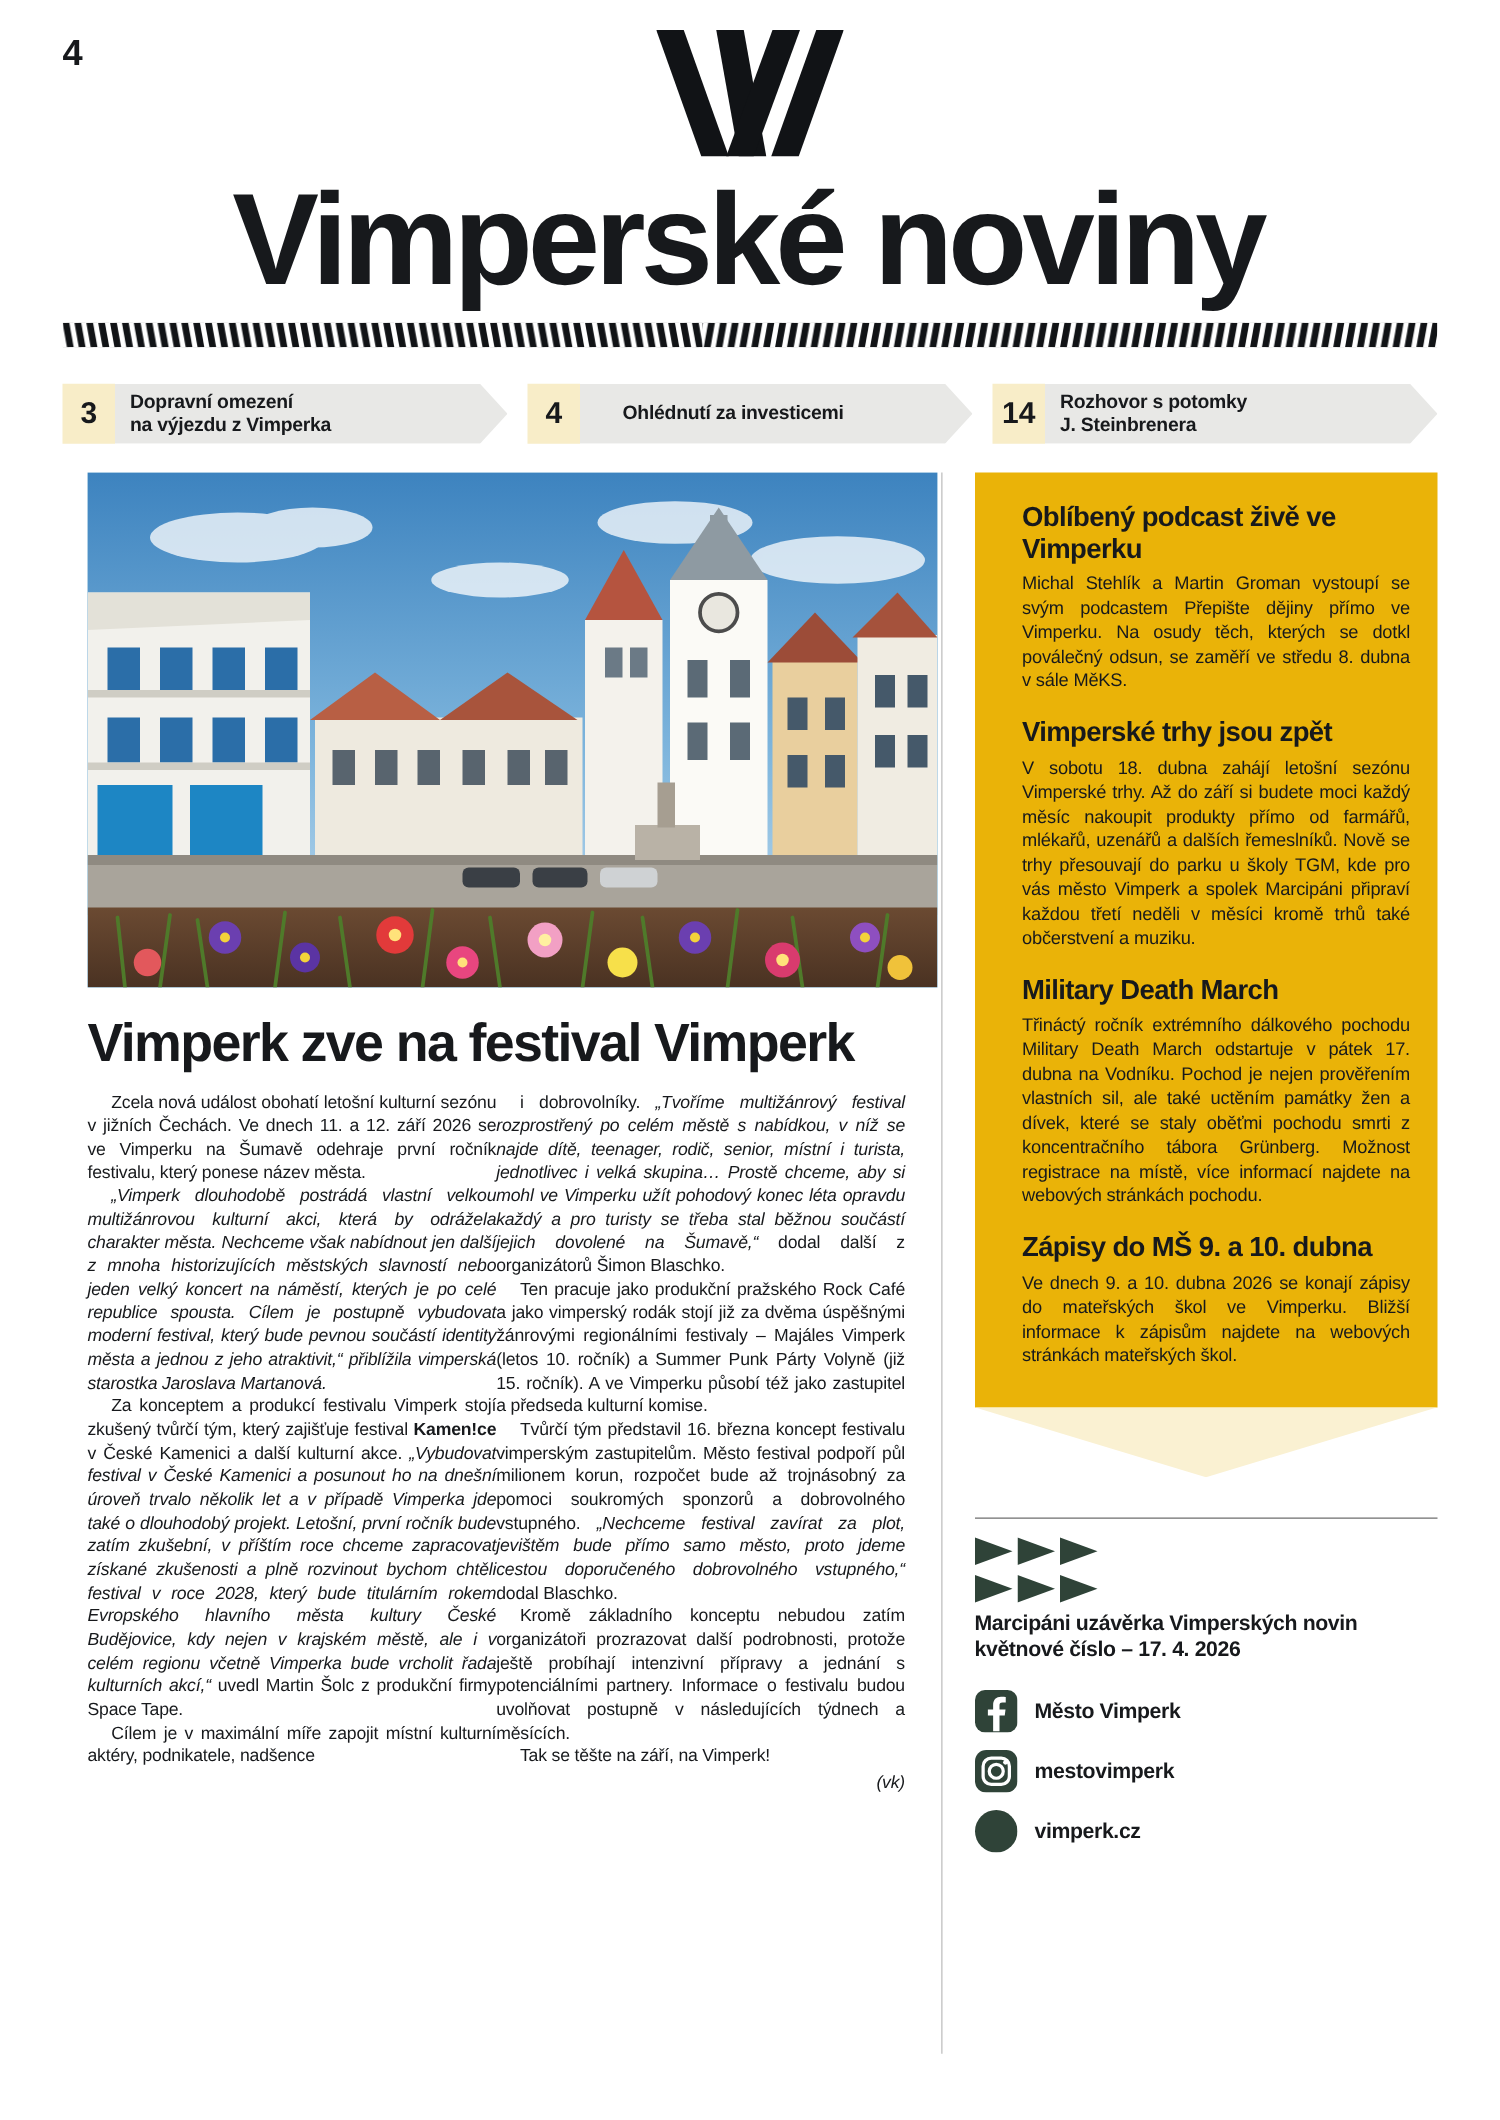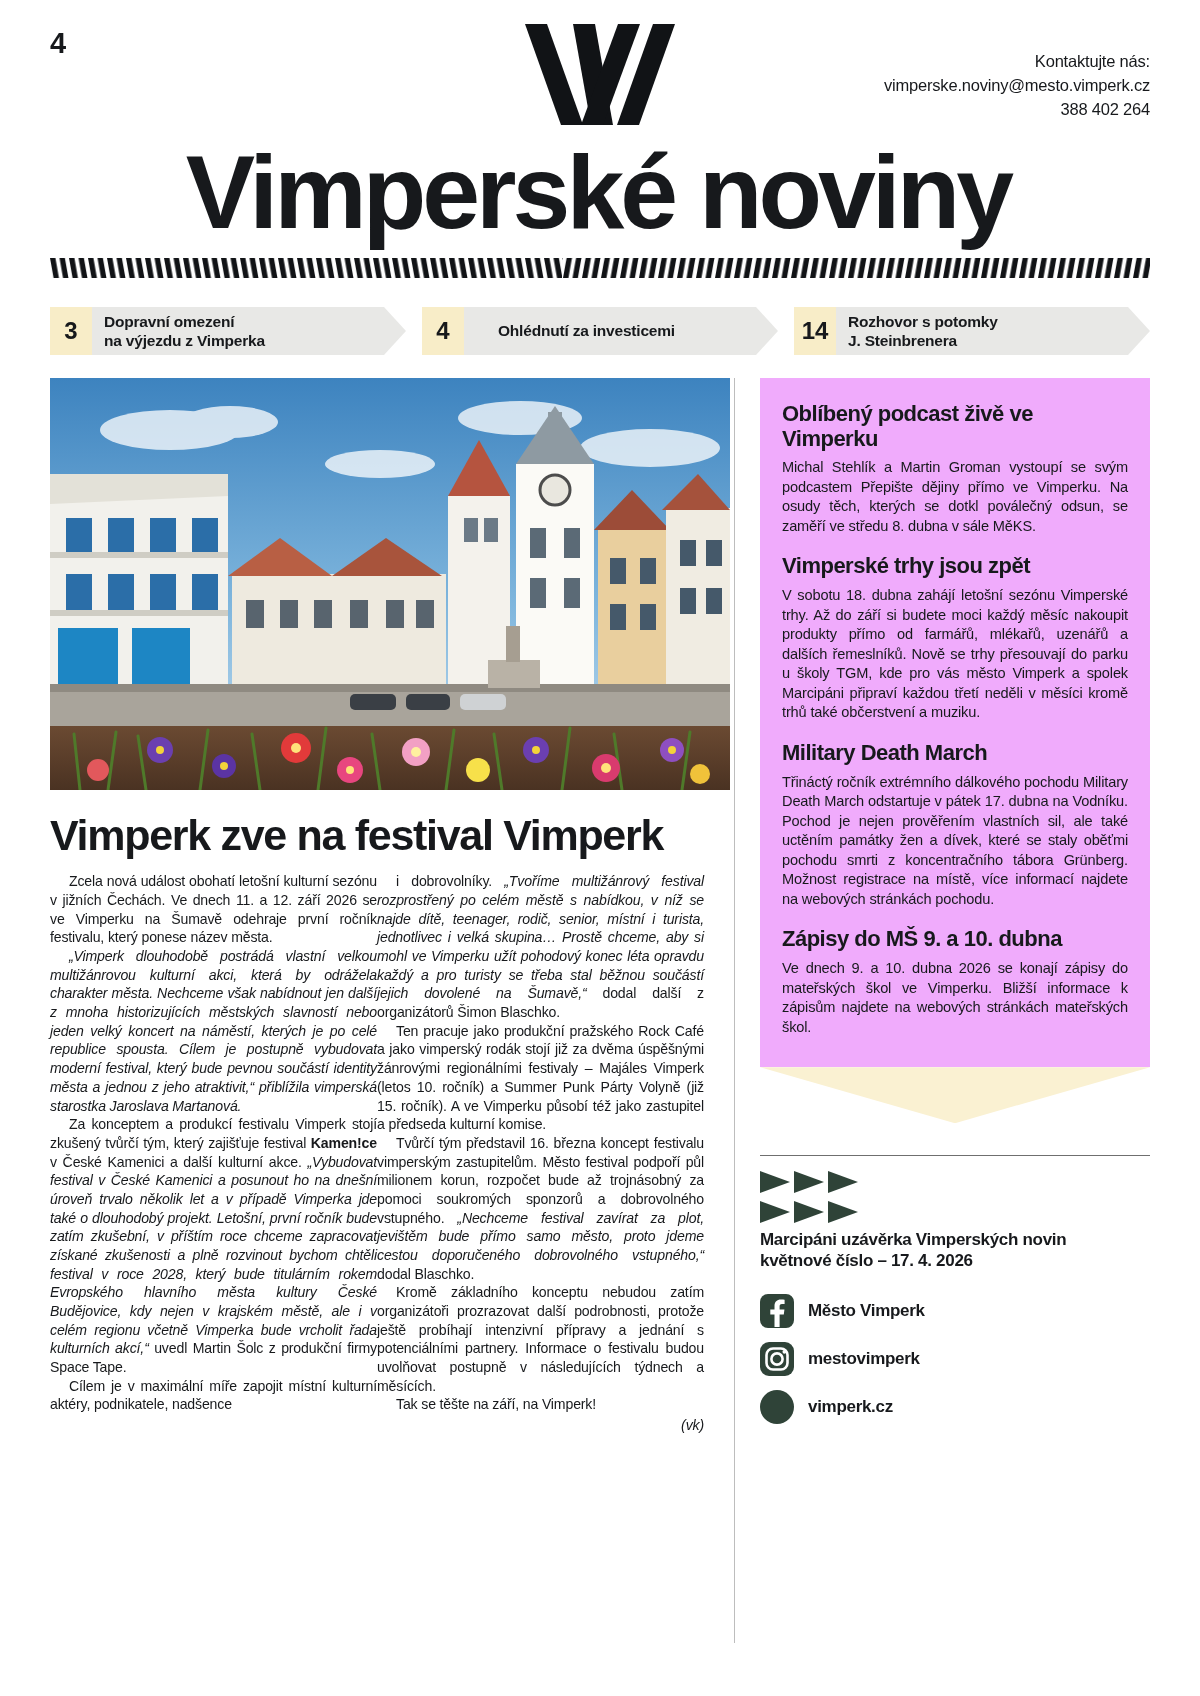--- a/index.html
+++ b/index.html
@@ -37,21 +37,21 @@
   .teaser .t-num-bg { position:absolute; left:0; top:0; width:42px; height:48px; background:#f8edc8; }
   .teaser .t-body-bg { position:absolute; left:42px; top:0; right:0; height:48px; background:#e8e8e6;
                        clip-path: polygon(0 0, calc(100% - 22px) 0, 100% 50%, calc(100% - 22px) 100%, 0 100%); }
   .teaser .t-num { position:relative; width:42px; text-align:center; font-size:24px; font-weight:bold; z-index:2; }
   .teaser .t-txt { position:relative; z-index:2; font-size:15.5px; font-weight:bold; line-height:1.25;
                    padding-left:12px; letter-spacing:-0.2px; }
   .teaser.one-line .t-txt { padding-left:34px; }
 
   
   .content { position:absolute; left:50px; top:378px; width:1100px; height:1270px; display:flex; }
-  .main-col { width:680px; position:relative; }
+  .main-col { width:680px; position:relative;margin-left:20px; }
   .rail { width:8px; display:flex; justify-content:center; }
   .rail-line { width:1px; background:#bdbdbd; height:1265px; }
   .side-col { width:412px; padding-left:22px; position:relative; }
 
   
   .hero { width:680px; height:412px; position:relative; overflow:hidden; background:#7fb3d5; }
   .hero svg { position:absolute; left:0; top:0; }
 
   .headline { font-size:43px; font-weight:bold; line-height:1.08; letter-spacing:-1.3px;
               margin-top:22px; margin-bottom:14px; }
@@ -59,21 +59,21 @@
   .cols { display:flex; }
   .col { width:327px; }
   .col p { margin:0; font-size:14.1px; line-height:1.325; text-align:justify;
            text-indent:19px; letter-spacing:-0.15px; hyphens:auto; }
   .col p.it { font-style:italic; }
   .col p b { font-weight:bold; }
   .col p i { font-style:italic; }
   .byline { text-align:right !important; text-indent:0 !important; font-style:italic; margin-top:2px !important; }
 
   
-  .side-box { background:#f0abfc; padding:24px 22px 30px 22px; position:relative; }
+  .side-box { background:#eab308; padding:24px 22px 30px 38px; position:relative; }
   .side-box::after { content:""; position:absolute; left:0; right:0; top:100%; height:56px;
                      background:#faf1d2; clip-path: polygon(0 0, 100% 0, 50% 100%); }
   .sb-h { font-size:22px; font-weight:bold; line-height:1.12; letter-spacing:-0.5px; margin:0 0 7px 0; }
   .sb-h.first { margin-top:0; }
   .sb-p { font-size:14.6px; line-height:1.34; text-align:justify; margin:0 0 18px 0; letter-spacing:-0.15px; hyphens:auto; }
   .sb-p:last-child { margin-bottom:0; }
 
   .sb-notice { margin-top:88px; }
   .sb-rule { height:1px; background:#6f6f6f; margin-bottom:14px; }
   .arrows { display:flex; gap:2px; margin-bottom:6px; }
@@ -89,25 +89,20 @@
 <body>
 
 <div class="page">
 
   <div class="masthead">
 
     <div class="mh-left">
       <div class="mh-issue">4</div>
     </div>
 
-    <div class="mh-right">
-      <div>Kontaktujte nás:</div>
-      <div>vimperske.noviny@mesto.vimperk.cz</div>
-      <div>388 402 264</div>
-    </div>
 
     <div class="mh-logo">
       <svg width="150" height="105" viewBox="0 0 150 105" aria-hidden="true">
         <g fill="#111316">
           <polygon points="0,2 22,2 58,103 36,103"></polygon>
           <polygon points="48,2 70,2 88,103 66,103"></polygon>
           <polygon points="93,2 115,2 78,103 56,103"></polygon>
           <polygon points="128,2 150,2 114,103 92,103"></polygon>
         </g>
       </svg>

